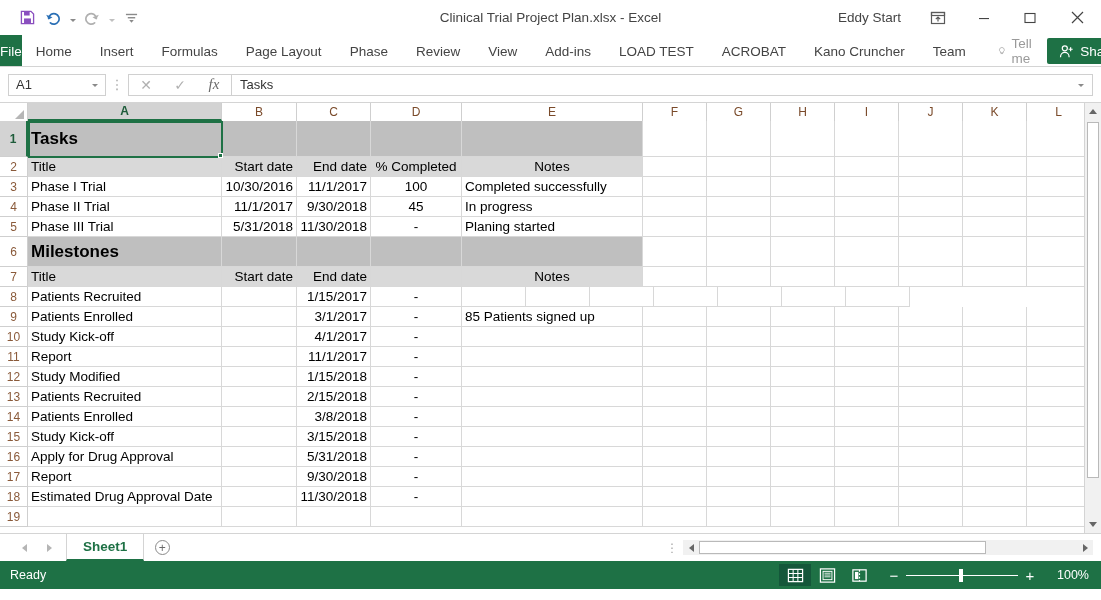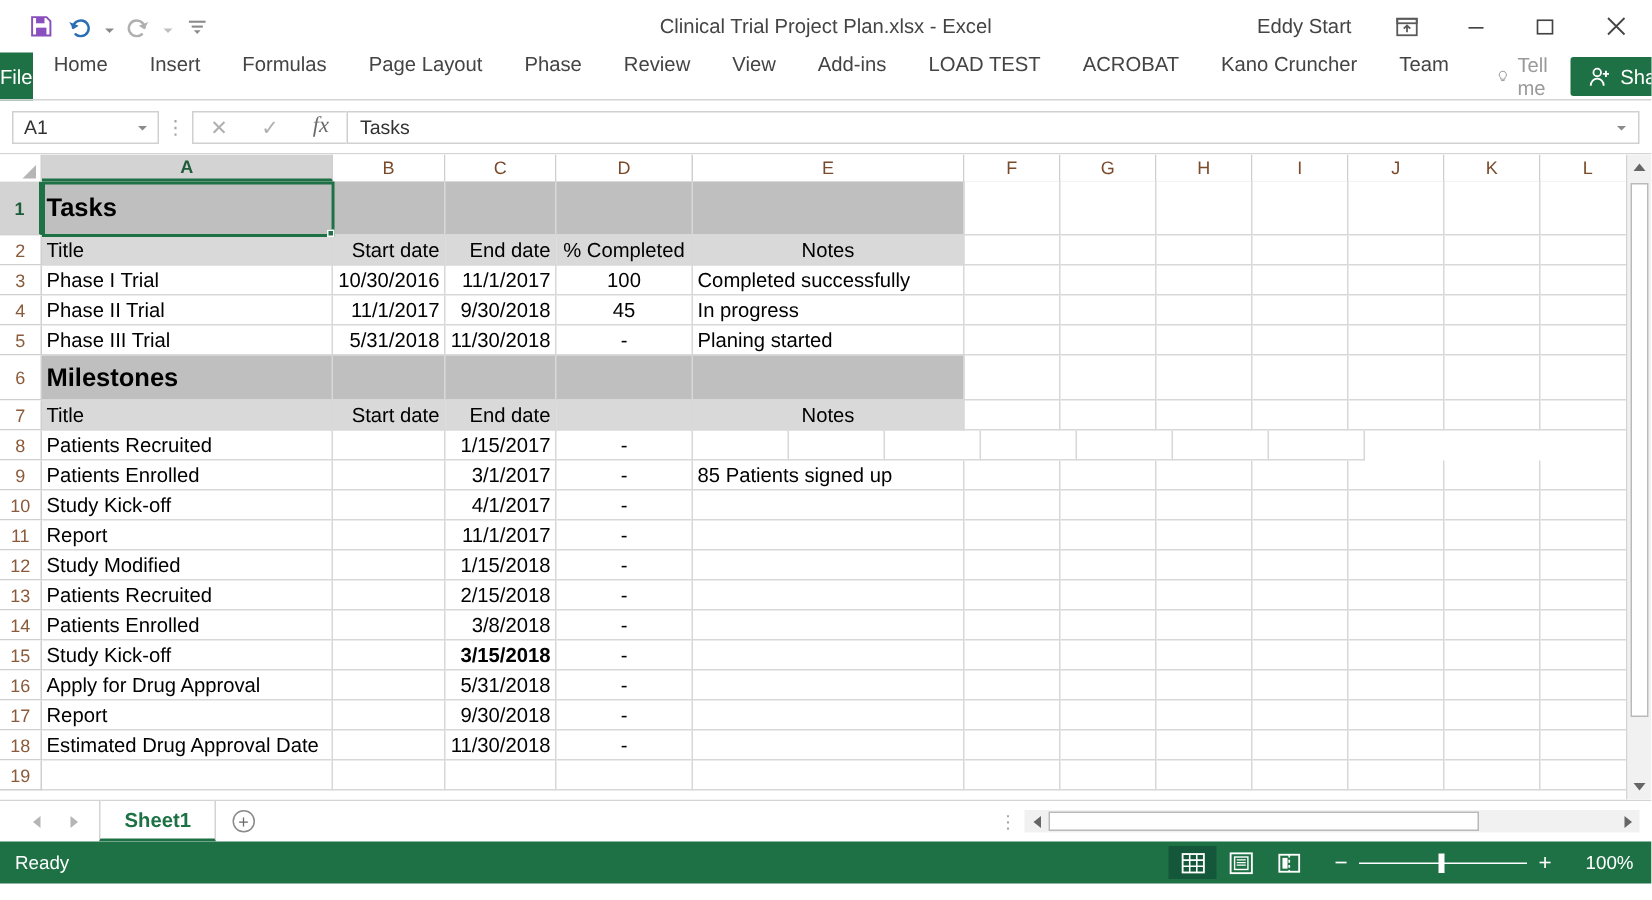--- a/index.html
+++ b/index.html
@@ -366,21 +366,21 @@
     <div class="win-btn close">
       <svg width="13" height="13" viewBox="0 0 13 13" aria-hidden="true">
           <path d="M1 1 L12 12 M12 1 L1 12" stroke="#444" stroke-width="1.2" fill="none"></path>
         </svg>
     </div>
   </div>
 </div>
 
 <div class="ribbonbar">
   <div class="file-tab">File</div>
-  <div id="ribbon-tabs" style="display:flex;align-items:flex-start;">
+  <div id="ribbon-tabs" style="display:flex;align-items:center;">
       <div class="tab">Home</div>
       <div class="tab">Insert</div>
       <div class="tab">Formulas</div>
       <div class="tab">Page Layout</div>
       <div class="tab">Phase</div>
       <div class="tab">Review</div>
       <div class="tab">View</div>
       <div class="tab">Add-ins</div>
       <div class="tab">LOAD TEST</div>
       <div class="tab">ACROBAT</div>
@@ -656,21 +656,21 @@
           <div class="cell" style="width: 64px;"></div>
           <div class="cell" style="width: 64px;"></div>
           <div class="cell" style="width: 64px;"></div>
           <div class="cell" style="width: 64px;"></div>
           <div class="cell" style="width: 64px;"></div>
           <div class="cell" style="width: 64px;"></div>
         </div>
         <div class="gridrow" style="height: 20px;">
           <div class="cell" style="width: 194px;">Study Kick-off</div>
           <div class="cell r" style="width: 75px;"></div>
-          <div class="cell r" style="width: 74px; font-weight: bold;">3/15/2018</div>
+          <div class="cell r" style="width: 74px;">3/15/2018</div>
           <div class="cell c" style="width: 91px;">-</div>
           <div class="cell" style="width: 181px;"></div>
           <div class="cell" style="width: 64px;"></div>
           <div class="cell" style="width: 64px;"></div>
           <div class="cell" style="width: 64px;"></div>
           <div class="cell" style="width: 64px;"></div>
           <div class="cell" style="width: 64px;"></div>
           <div class="cell" style="width: 64px;"></div>
           <div class="cell" style="width: 64px;"></div>
         </div>

